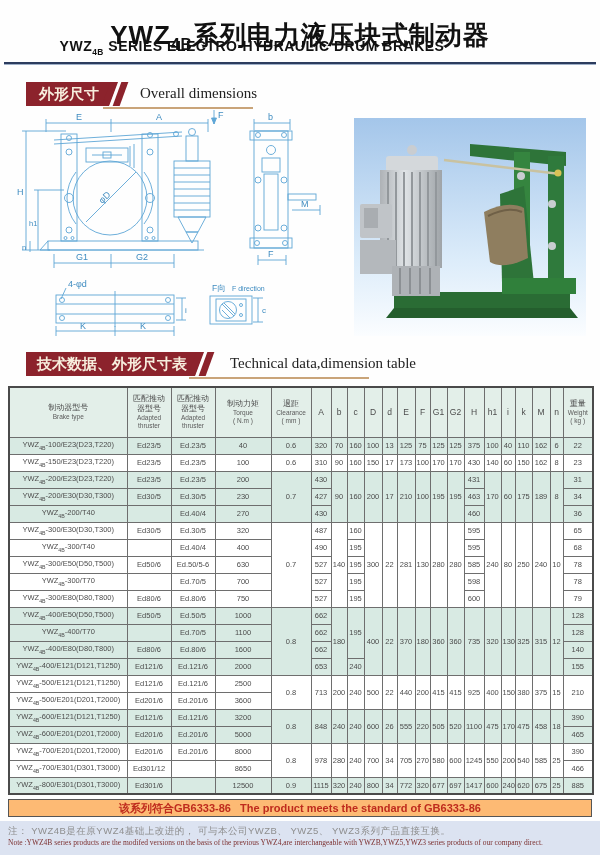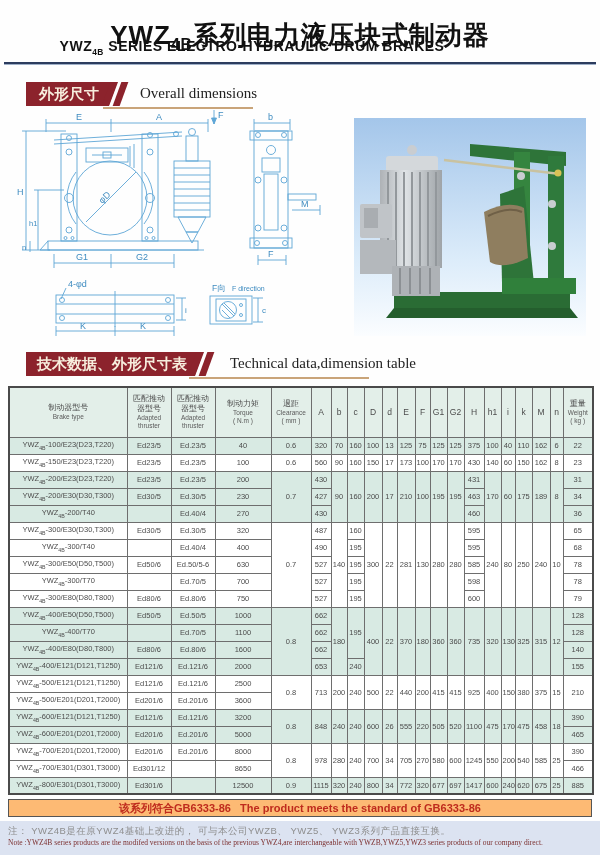--- a/index.html
+++ b/index.html
@@ -368,21 +368,21 @@
           <td>162</td>
           <td>6</td>
           <td>22</td>
         </tr>
         <tr class="w">
           <td class="tcell">YWZ<sub>4B</sub>-150/E23(D23,T220)</td>
           <td>Ed23/5</td>
           <td>Ed.23/5</td>
           <td>100</td>
           <td>0.6</td>
-          <td>560</td>
+          <td>310</td>
           <td>90</td>
           <td>160</td>
           <td>150</td>
           <td>17</td>
           <td>173</td>
           <td>100</td>
           <td>170</td>
           <td>170</td>
           <td>430</td>
           <td>140</td>

